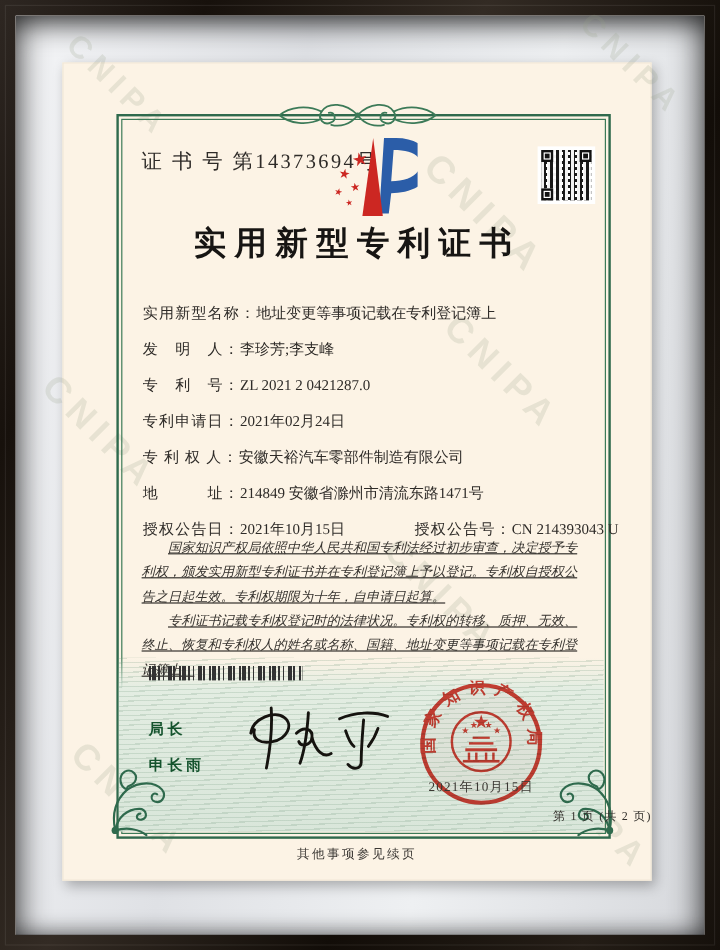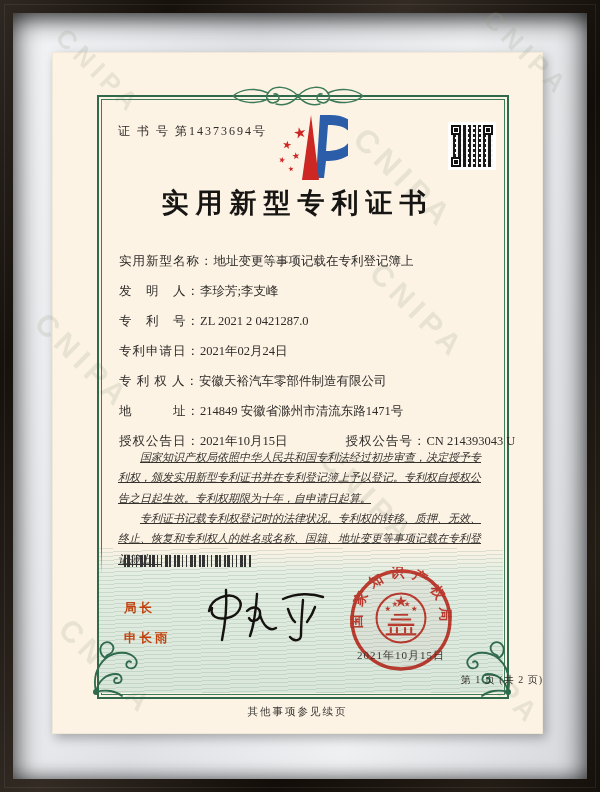--- a/index.html
+++ b/index.html
@@ -16,21 +16,21 @@
   .paper{position:absolute;left:52px;top:52px;width:491px;height:682px;background:#fcf3e5;
     box-shadow:0 0 0 1px #f1e8d8 inset, 3px 4px 10px rgba(0,0,0,.28);}
   .wm{position:absolute;font-family:"Liberation Sans",sans-serif;font-weight:bold;
     color:rgba(150,158,136,0.20);letter-spacing:6px;transform:rotate(45deg);white-space:nowrap;pointer-events:none;}
   .gborder{position:absolute;left:45px;top:43px;width:408px;height:600px;border:2px solid #2f6a4d;}
   .gborder::before{content:'';position:absolute;inset:2px;border:1px solid #3c7a58;}
   .green-band{position:absolute;left:47px;top:496px;width:404px;height:145px;
     background:
       repeating-linear-gradient(178deg, rgba(110,150,122,0.22) 0 1px, rgba(110,150,122,0) 1px 4px),
       linear-gradient(180deg, rgba(223,235,224,0) 0%, #e3edE2 18%, #d9e6da 100%);}
-  .cert-no{position:absolute;left:66px;top:71px;font-size:12px;letter-spacing:2px;color:#2e2b28;}
+  .cert-no{position:absolute;left:66px;top:71px;font-size:17px;letter-spacing:2px;color:#2e2b28;}
   .logo{position:absolute;left:222px;top:58px;}
   .qr{position:absolute;left:396px;top:70px;width:48px;height:48px;background:#fff;padding:0;}
   .qr-inner{position:absolute;inset:3px;
     background-image:
       repeating-linear-gradient(90deg, rgba(255,255,255,.95) 0 2px, transparent 2px 5px),
       repeating-linear-gradient(0deg, #191919 0 3px, transparent 3px 5px),
       repeating-linear-gradient(90deg, #191919 0 4px, transparent 4px 6px);}
   .finder{position:absolute;width:10px;height:10px;border:2.5px solid #111;background:#fff;box-sizing:border-box;}
   .finder::after{content:'';position:absolute;inset:1px;background:#111;}
   .f-tl{left:3px;top:3px}.f-tr{right:3px;top:3px}.f-bl{left:3px;bottom:3px}
@@ -45,21 +45,21 @@
   .paras p{margin:0;text-indent:2em;text-decoration:underline;}
   .barcode{position:absolute;left:72px;top:503px;width:128px;height:12px;
     background-image:repeating-linear-gradient(90deg,
       #333 0 1.5px, transparent 1.5px 3px,
       #333 3px 6px, transparent 6px 7.5px,
       #333 7.5px 9px, transparent 9px 12px,
       #333 12px 13px, transparent 13px 16px,
       #333 16px 19px, transparent 19px 20px,
       #333 20px 21.5px, transparent 21.5px 25px);}
   .officer{position:absolute;left:72px;top:548px;font-family:"Liberation Sans",sans-serif;
-    font-weight:bold;font-size:12.5px;color:#c2410c;letter-spacing:3px;}
+    font-weight:bold;font-size:12.5px;color:#14532d;letter-spacing:3px;}
   .officer div{margin-bottom:13px;}
   .signature{position:absolute;left:145px;top:533px;}
   .seal{position:absolute;left:296px;top:515px;width:106px;height:106px;opacity:.93;mix-blend-mode:multiply;}
   .seal-date{position:absolute;left:293px;top:596px;width:112px;text-align:center;font-size:11px;
     color:#3b3833;letter-spacing:1px;z-index:5;}
   .page-footer{position:absolute;left:0;right:0;top:621px;text-align:right;font-size:10px;color:#33302c;letter-spacing:1px;}
   .continuation{position:absolute;left:0;right:0;top:653px;text-align:center;font-size:10.5px;
     color:#3a3733;letter-spacing:2px;}
   .orn-top{position:absolute;left:50%;top:31px;transform:translateX(-50%);}
   .orn-bl{position:absolute;left:36px;top:584px;}

